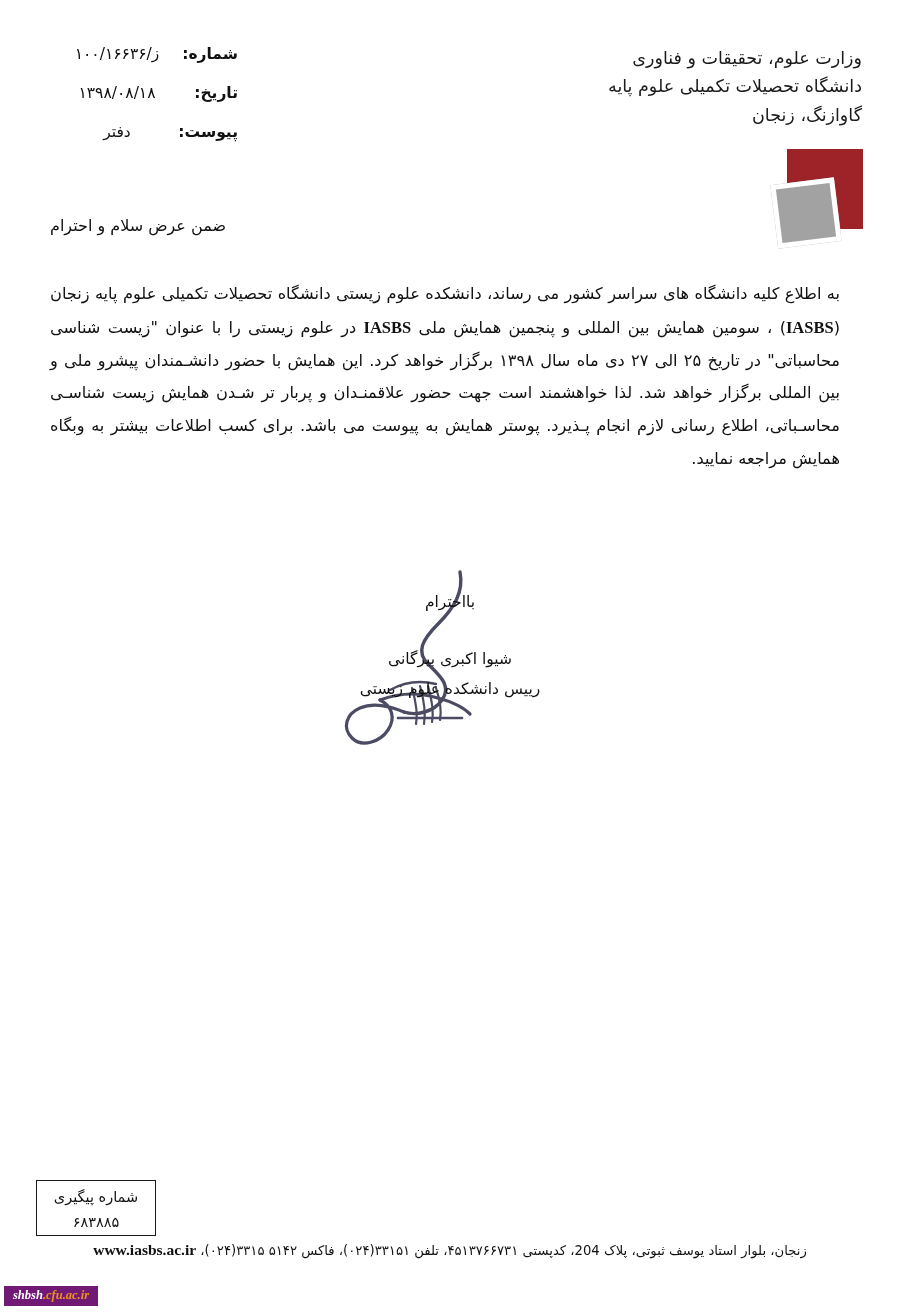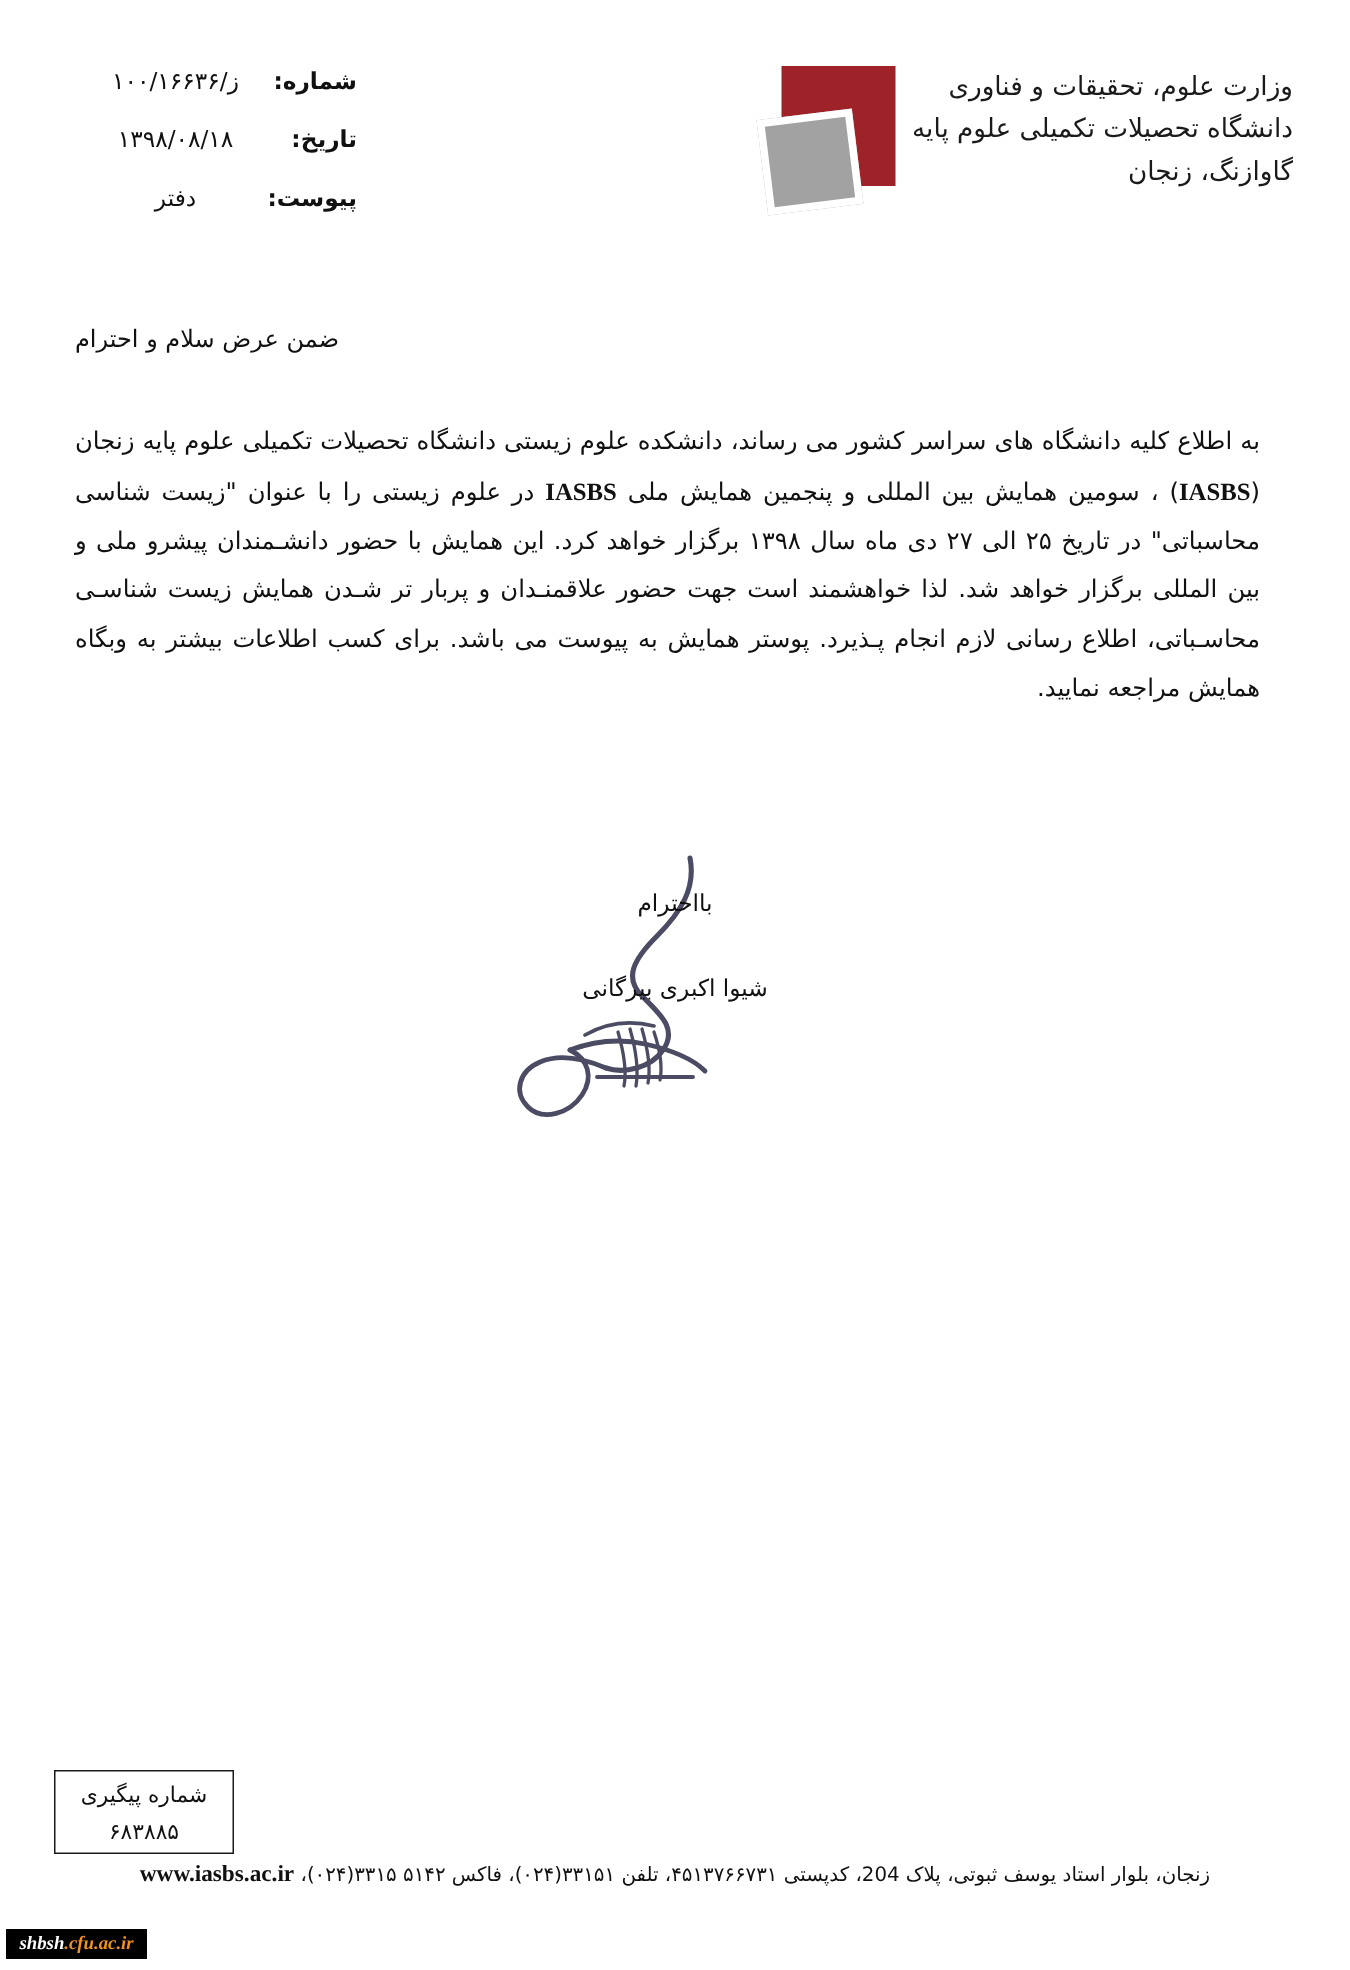--- a/index.html
+++ b/index.html
@@ -20,21 +20,21 @@
     background: #ffffff;
     overflow: hidden;
   }
 
   
   #letterhead {
     position: absolute;
     top: 36px;
     right: 38px;
     display: flex;
-    flex-direction: row;
+    flex-direction: column;
     align-items: flex-start;
     gap: 12px;
   }
   .lh-text {
     text-align: right;
     direction: rtl;
     font-size: 17.5px;
     line-height: 1.62;
     color: #1a1a1a;
     padding-top: 8px;
@@ -207,21 +207,21 @@
     font-size: 15.5px;
     direction: ltr;
     unicode-bidi: isolate;
   }
 
   
   #watermark {
     position: absolute;
     left: 4px;
     top: 1286px;
-    background: #000000;
+    background: #701a75;
     padding: 3px 9px 4px 9px;
     direction: ltr;
     font-family: "Liberation Serif", "DejaVu Serif", serif;
     font-style: italic;
     font-weight: bold;
     font-size: 12.5px;
     letter-spacing: 0px;
     line-height: 1;
   }
   #wm-main { color: #ffffff; }
@@ -274,20 +274,21 @@
       <path d="M108 120 C 112 134, 114 146, 112 158" stroke-width="2.2"></path>
       <path d="M116 120 C 120 134, 122 146, 120 156" stroke-width="2.2"></path>
       <path d="M124 122 C 128 134, 130 144, 128 154" stroke-width="2.2"></path>
       <path d="M78 124 C 92 116, 108 114, 124 118" stroke-width="2.4"></path>
     </g>
   </svg>
 
   <div id="signature-block">
     <div id="sig-closing">بااحترام</div>
     <div id="sig-name">شیوا اکبری بیرگانی</div>
+    <div id="sig-title">رییس دانشکده علوم زیستی</div>
   </div>
 
   <div id="tracking-box">
     <div id="tracking-label">شماره پیگیری</div>
     <div id="tracking-number">۶۸۳۸۸۵</div>
   </div>
 
   <div id="footer">
     <div class="footer-line"><span>زنجان، بلوار استاد یوسف ثبوتی، پلاک 204، کدپستی ۴۵۱۳۷۶۶۷۳۱، تلفن ۳۳۱۵۱(۰۲۴)، فاکس ۵۱۴۲ ۳۳۱۵(۰۲۴)، </span><span id="footer-site">www.iasbs.ac.ir</span></div>
   </div>

